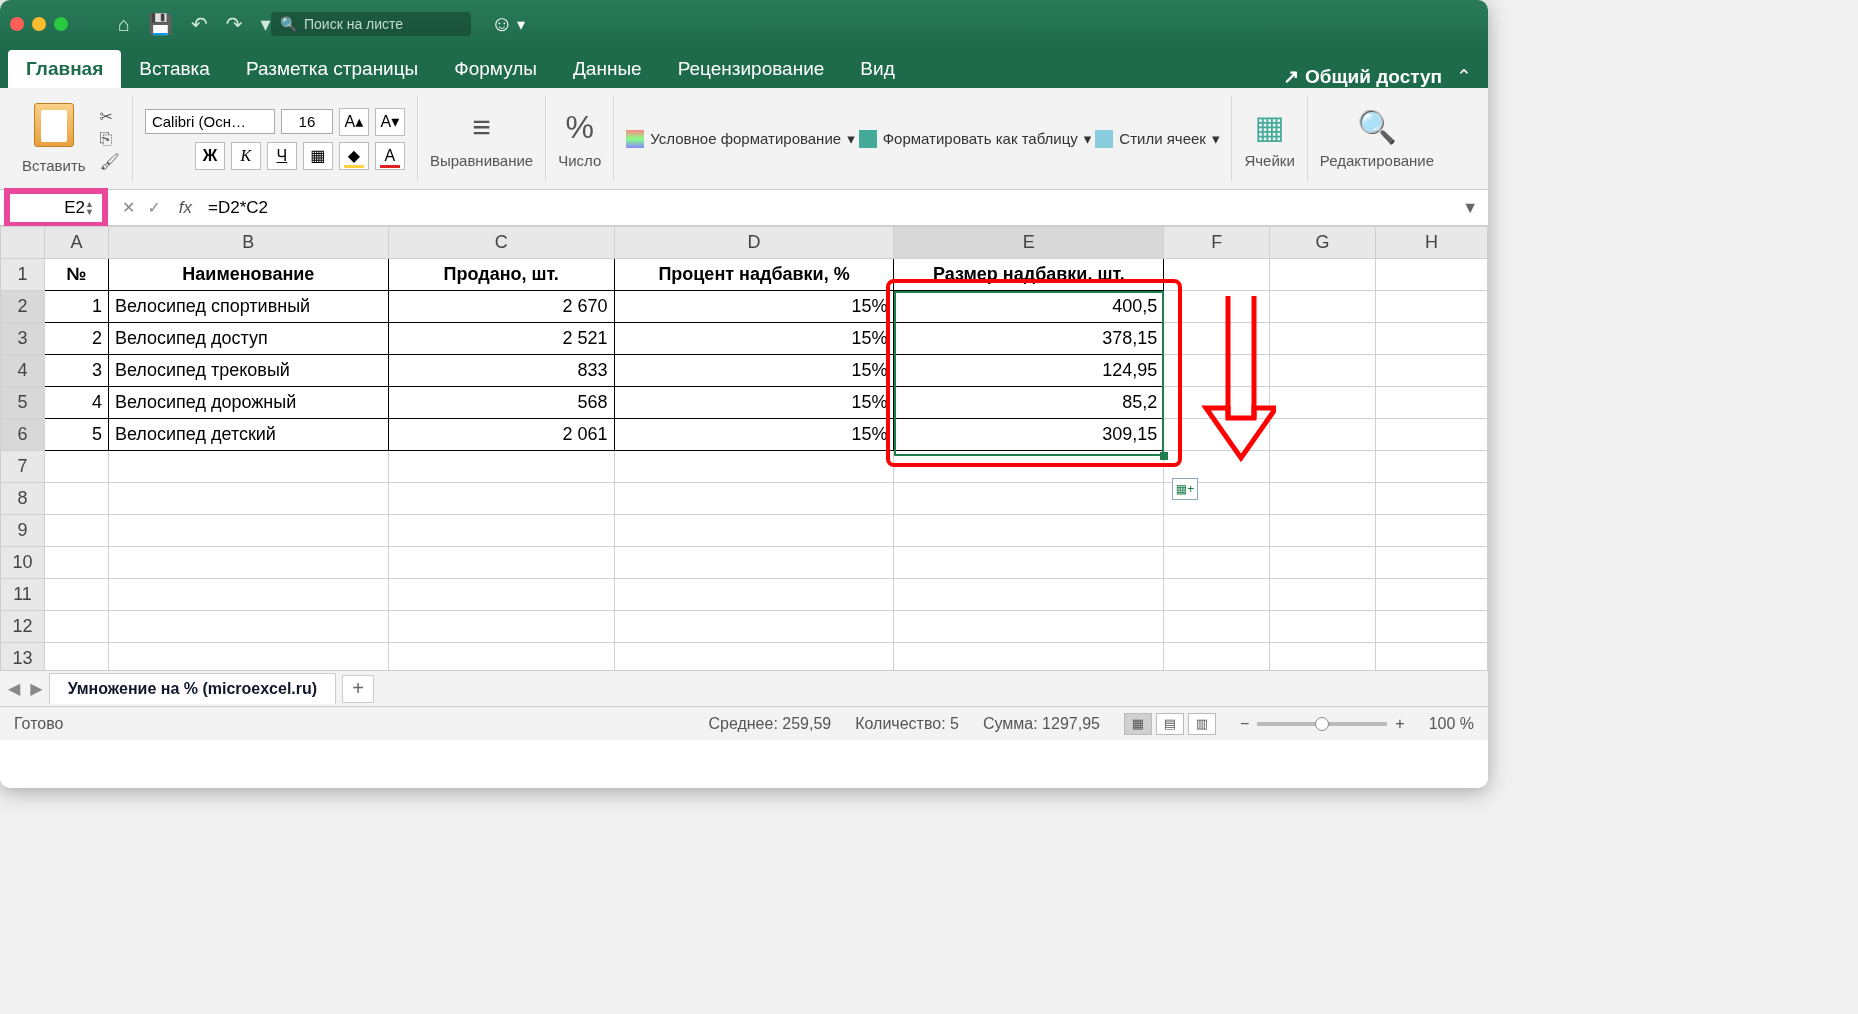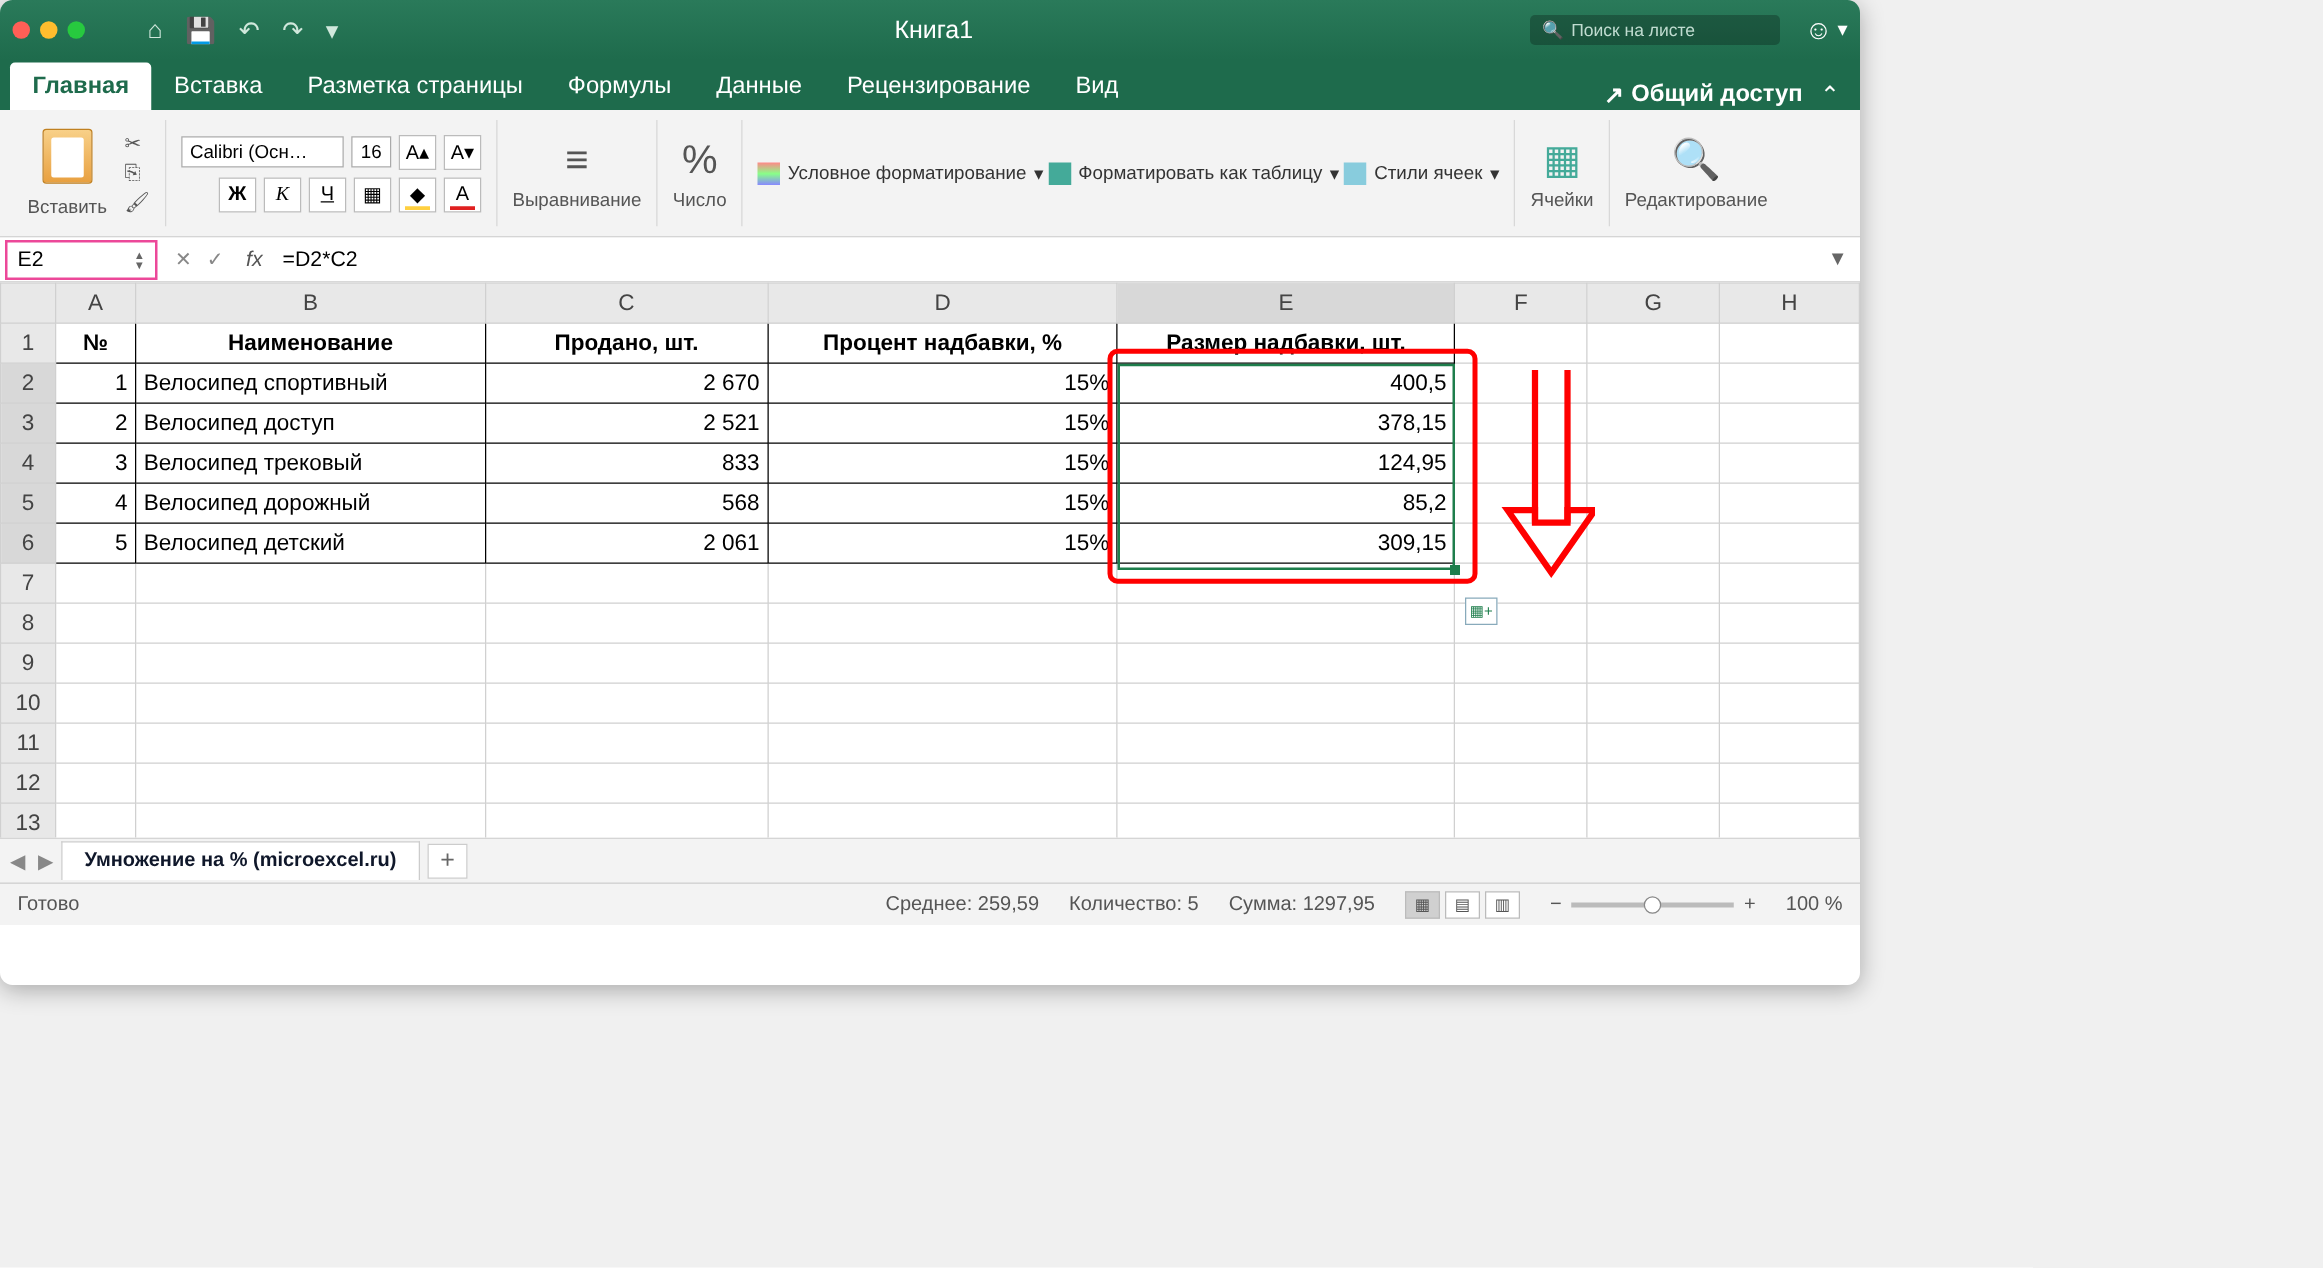--- a/index.html
+++ b/index.html
@@ -31,33 +31,33 @@
 .rgroup { display: flex; flex-direction: column; align-items: center; padding: 0 12px; height: 100%; border-right: 1px solid #d8d8d8; justify-content: center; }
 .rgroup:last-child { border-right: none; }
 .rgroup .icons-row { display: flex; gap: 6px; align-items: center; }
 .rgroup .label { font-size: 15px; color: #555; margin-top: 6px; }
 .paste-btn { display: flex; flex-direction: column; align-items: center; gap: 4px; }
 .paste-icon { width: 40px; height: 44px; background: linear-gradient(#f8d088, #e8a040); border: 1px solid #c08020; border-radius: 3px; position: relative; }
 .paste-icon::before { content: ''; position: absolute; top: 6px; left: 6px; right: 6px; bottom: 4px; background: #fff; border-radius: 2px; }
 .mini-icons { display: flex; flex-direction: column; gap: 4px; margin-left: 8px; }
 .mini-icons span { font-size: 16px; color: #555; cursor: pointer; }
 .font-select { background: #fff; border: 1px solid #aaa; padding: 3px 6px; font-size: 15px; width: 130px; }
-.size-select { background: #fff; border: 1px solid #aaa; padding: 3px 6px; font-size: 15px; width: 32px; text-align: center; }
+.size-select { background: #fff; border: 1px solid #aaa; padding: 3px 6px; font-size: 15px; width: 52px; text-align: center; }
 .font-btn { width: 30px; height: 28px; background: #fff; border: 1px solid #bbb; display: inline-flex; align-items: center; justify-content: center; font-size: 16px; cursor: pointer; }
 .font-btn.bold { font-weight: 700; }
 .font-btn.italic { font-style: italic; font-family: serif; }
 .font-btn.underline { text-decoration: underline; }
 .big-icon { font-size: 32px; color: #555; }
 .cond-list { font-size: 15px; color: #333; display: flex; gap: 4px; }
 .cond-item { display: flex; align-items: center; gap: 6px; cursor: pointer; }
 .cond-item .ci { width: 18px; height: 18px; display: inline-block; }
 
 
 .formula-bar { display: flex; align-items: center; height: 36px; border-bottom: 1px solid #ccc; background: #fff; }
-.name-box { width: 122px; border: 2px solid #ec4899; padding: 4px 8px; font-size: 17px; margin: 4px; display: flex; justify-content: space-between; align-items: center; }
+.name-box { width: 104px; border: 6px solid #ec4899; padding: 4px 8px; font-size: 17px; margin: 4px; display: flex; justify-content: flex-end; align-items: center; }
 .fb-icons { display: flex; gap: 12px; padding: 0 10px; color: #888; }
 .fb-icons span { cursor: pointer; font-size: 16px; }
 .fx-label { font-style: italic; font-size: 17px; color: #555; padding: 0 8px; }
 .formula-input { flex: 1; padding: 4px 8px; font-size: 17px; border: none; }
 .fb-expand { padding: 0 10px; color: #666; cursor: pointer; }
 
 
 .sheet-area { position: relative; overflow: hidden; height: 444px; }
 .sheet { border-collapse: collapse; table-layout: fixed; }
 .sheet th, .sheet td { border: 1px solid #d0d0d0; font-size: 18px; height: 32px; padding: 0; }
@@ -108,21 +108,20 @@
       <div class="tl yellow"></div>
       <div class="tl green"></div>
     </div>
     <div class="titlebar-icons">
       <span>⌂</span>
       <span>💾</span>
       <span>↶</span>
       <span>↷</span>
       <span>▾</span>
     </div>
-    <div class="title-text">Книга1</div>
     <div class="search-box">
       <span>🔍</span>
       <span>Поиск на листе</span>
     </div>
     <span class="smiley">☺</span>
     <span style="margin-left:4px;">▾</span>
   </div>
 
   <div class="ribbon-tabs">
     <div class="tab active">Главная</div>

